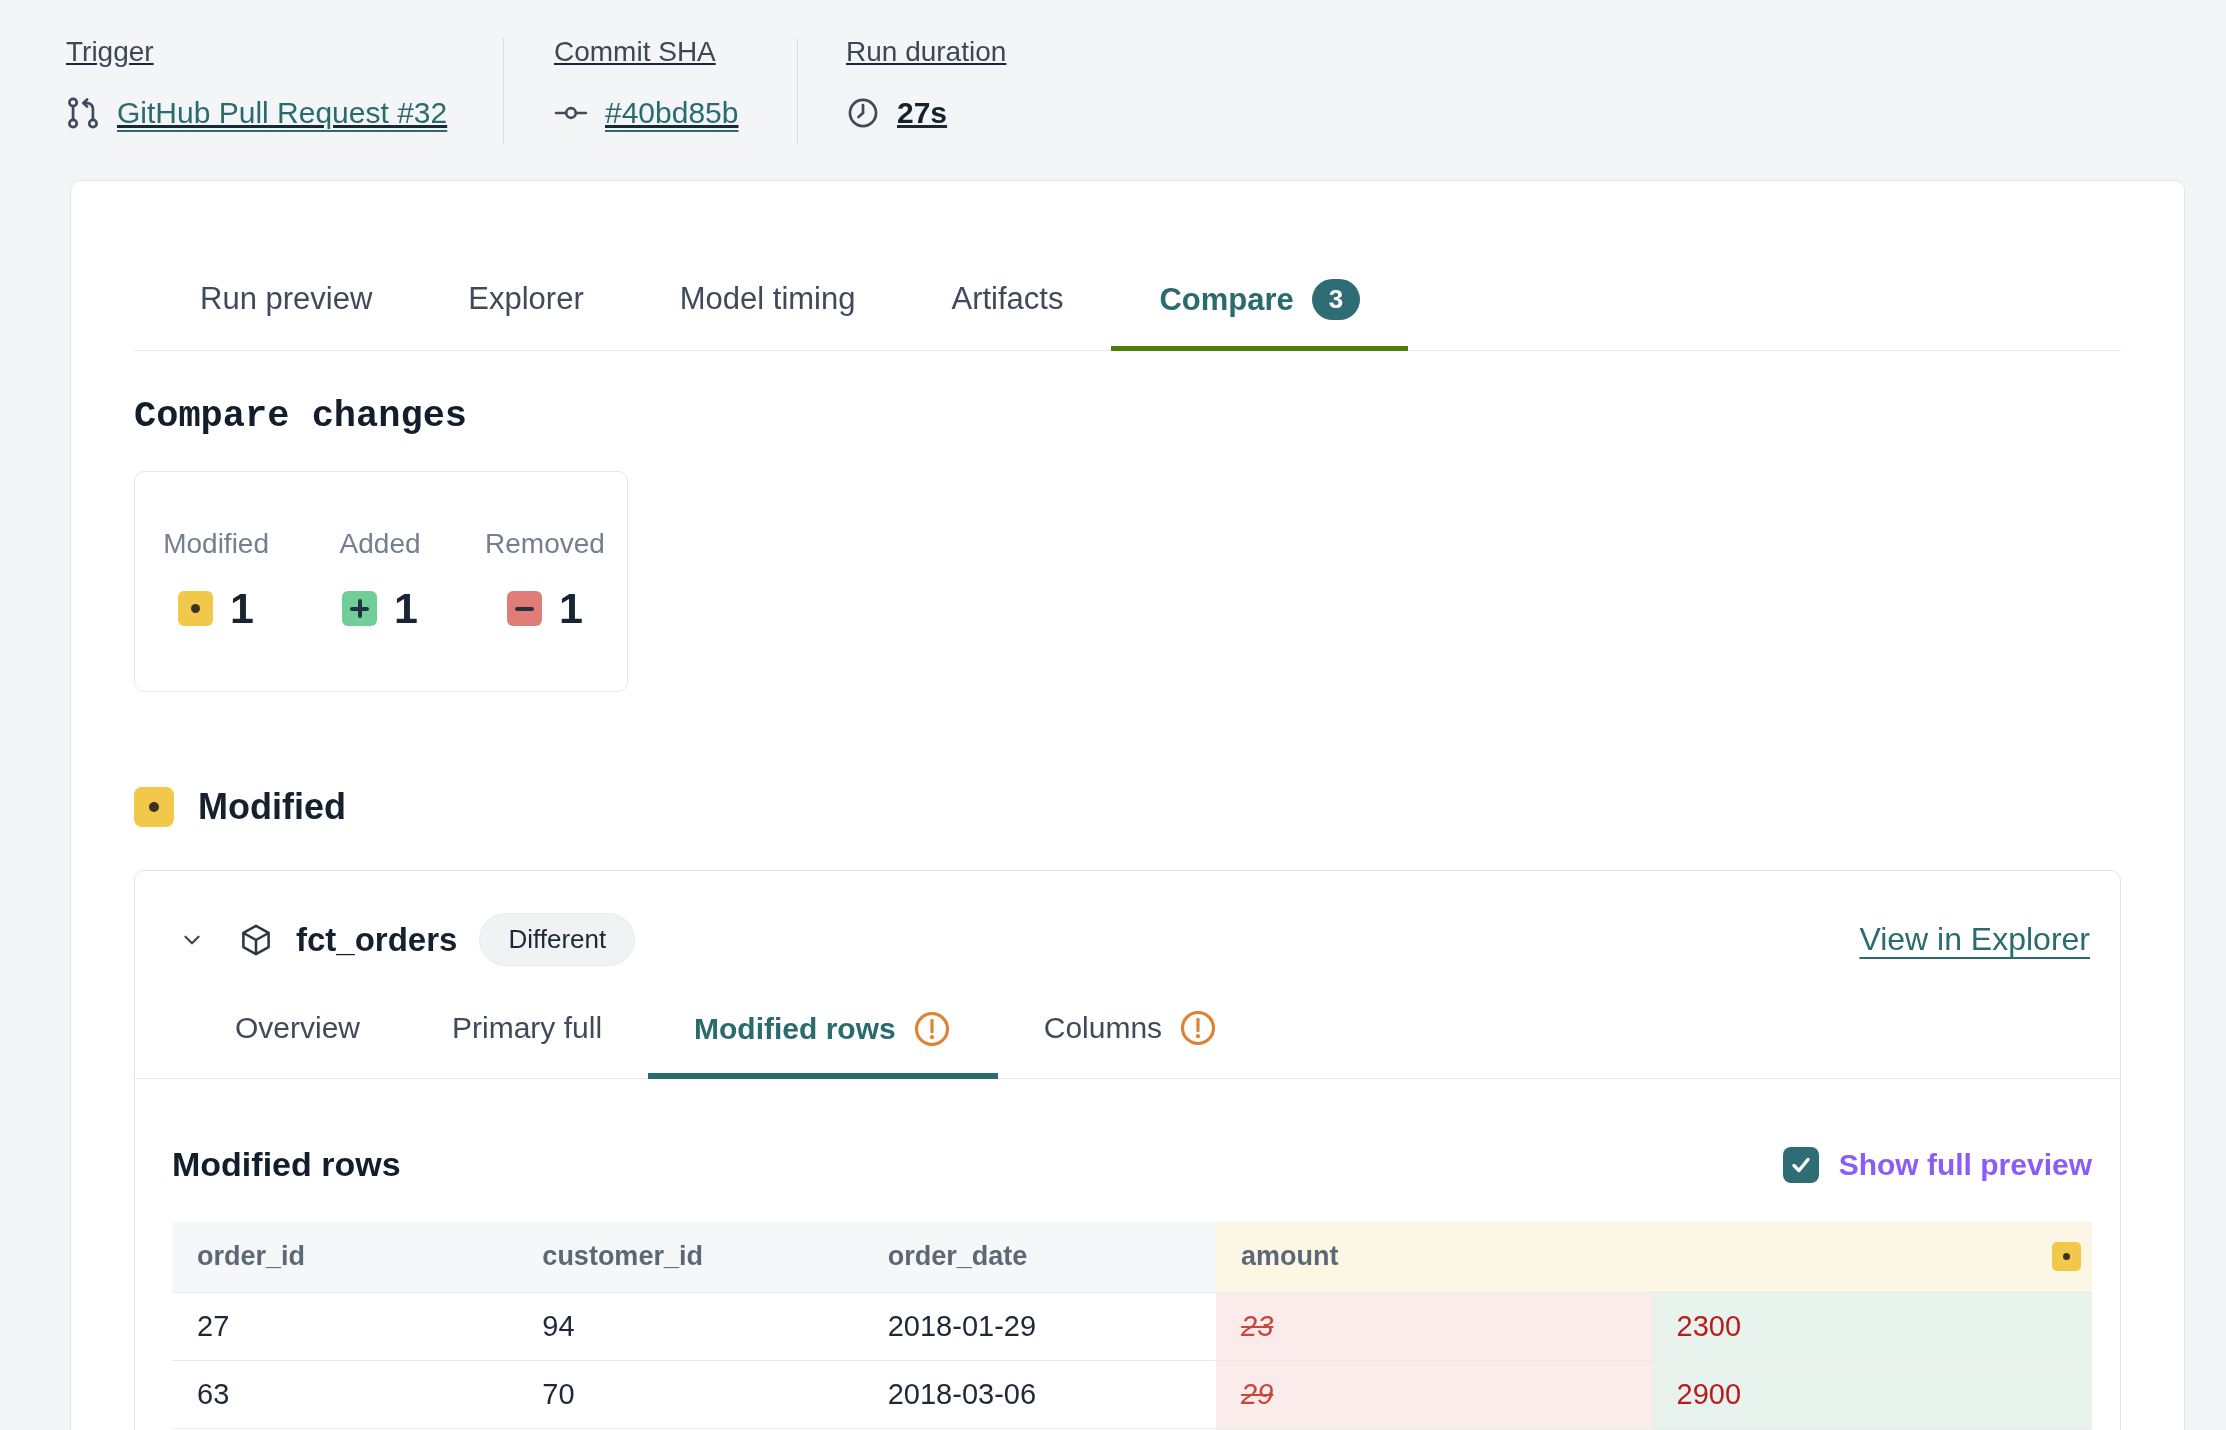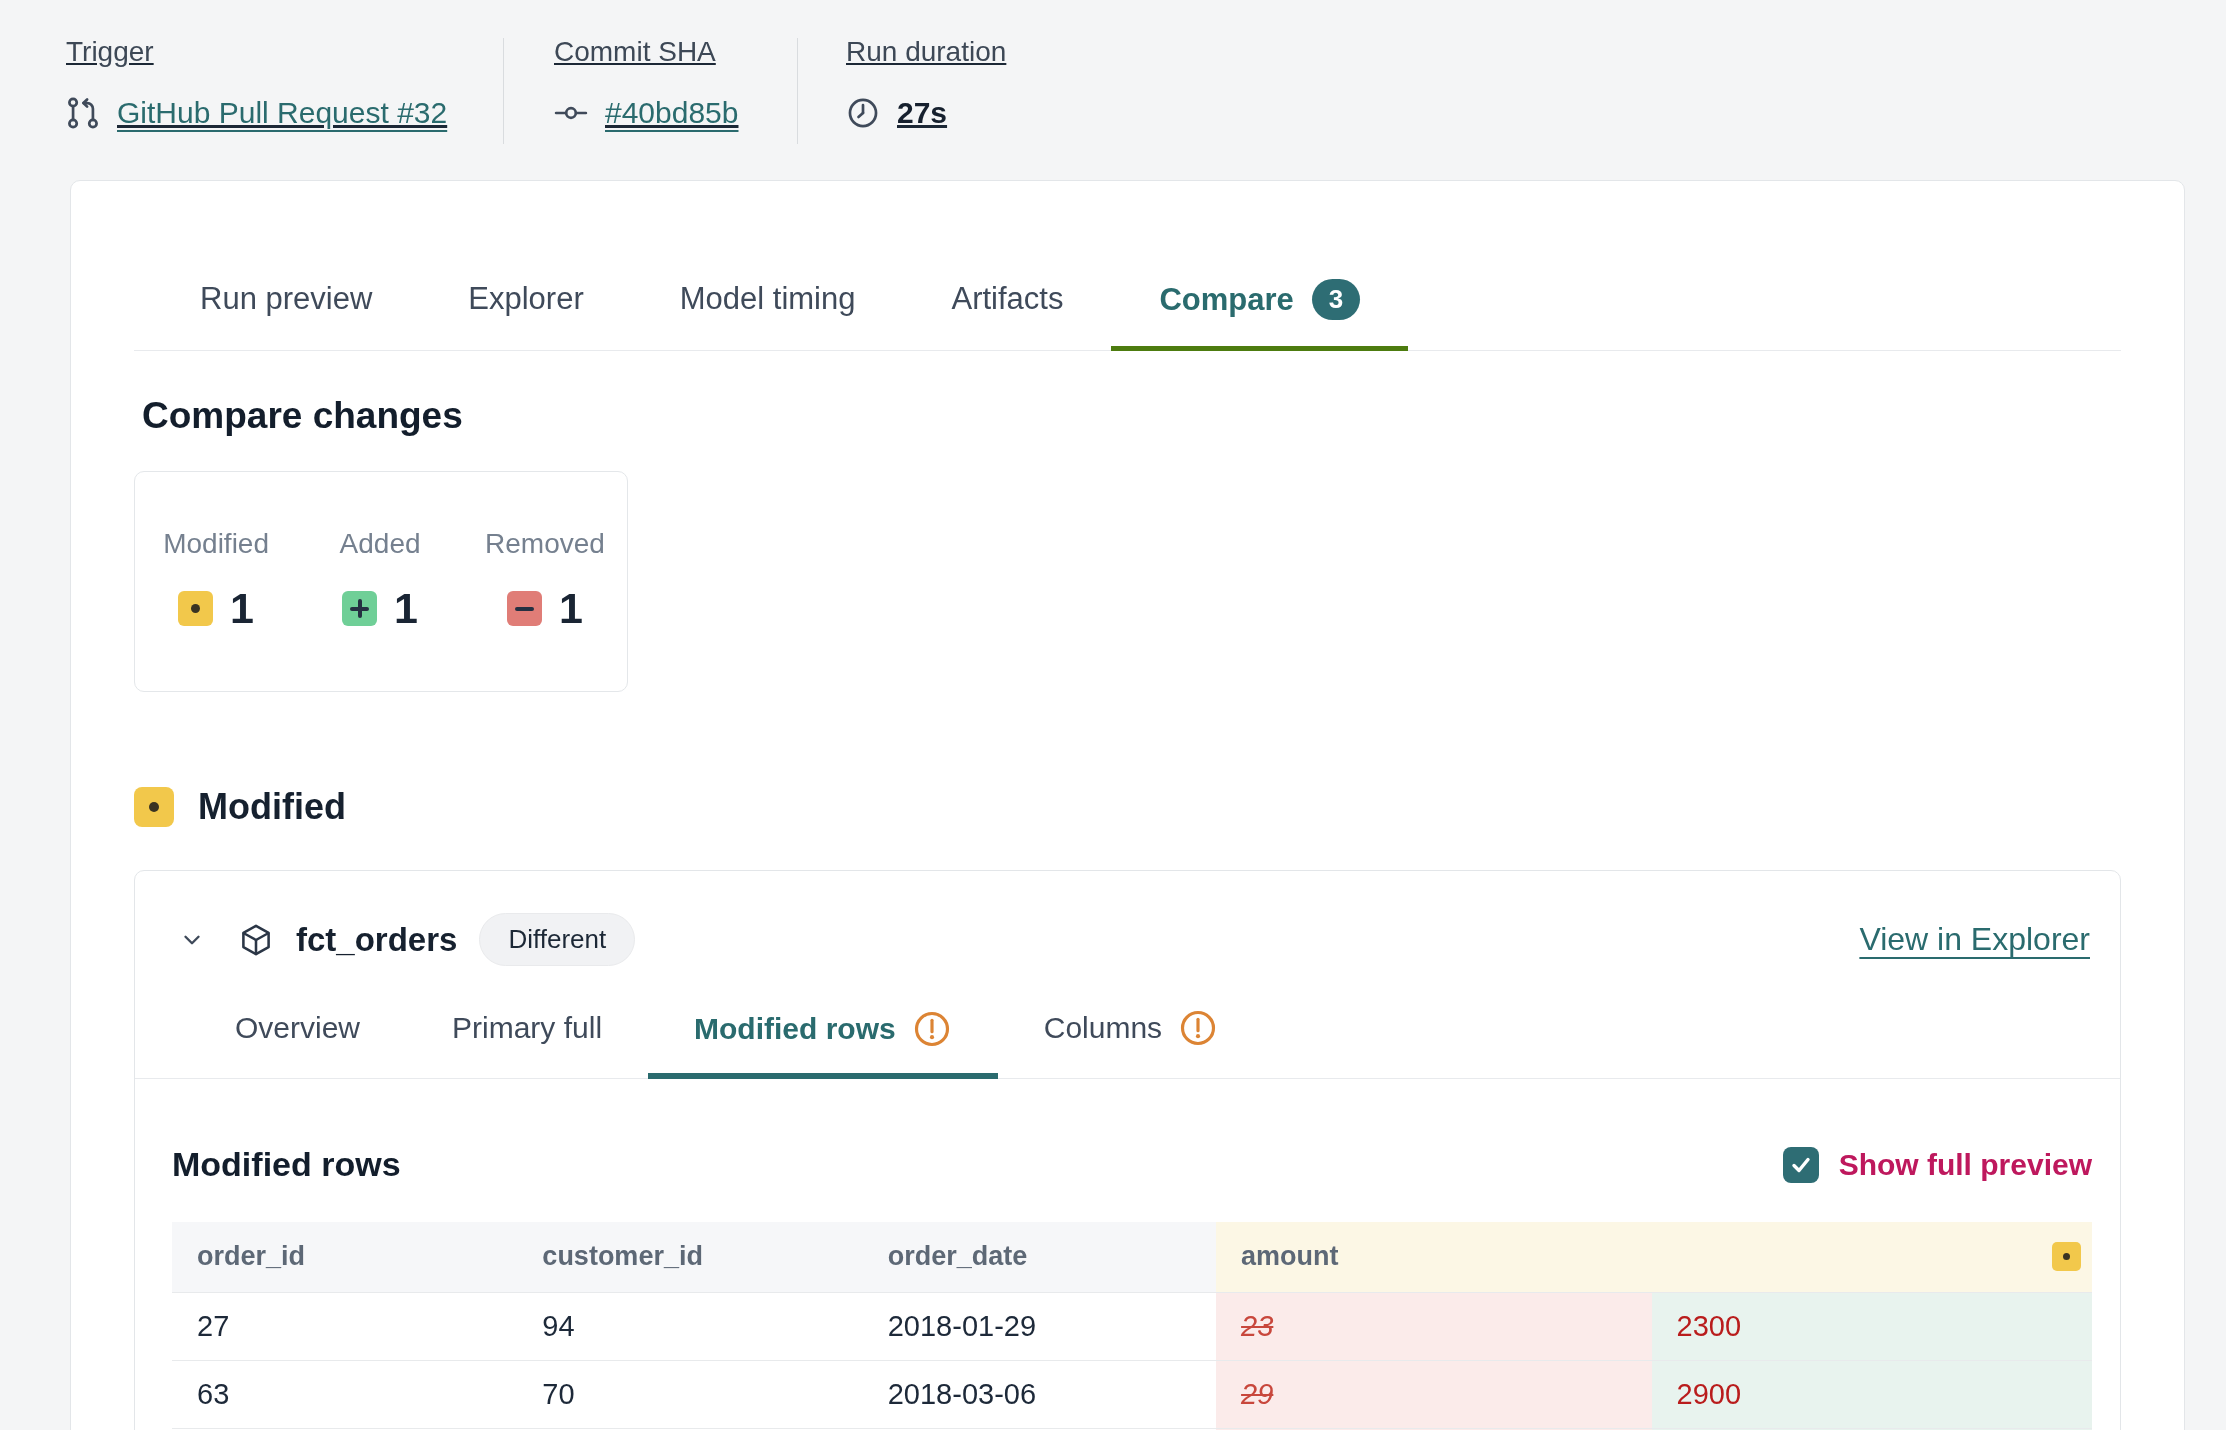--- a/index.html
+++ b/index.html
@@ -42,21 +42,21 @@
   }
   .tab.active {
     color:#2a6b6e; font-weight:700;
     border-bottom:5px solid #4d7c0f; margin-bottom:-1px; padding-bottom:26px;
   }
   .tab-badge {
     background:#2e6d74; color:#fff; font-size:26px; font-weight:700;
     border-radius:999px; padding:5px 17px; line-height:1.2;
   }
 
-  .compare-title { margin:44px 8px 0; font-size:37px; font-weight:700; color:#131e2c; }
+  .compare-title { margin:44px 0 0; font-size:37px; font-weight:700; color:#131e2c;font-family:Liberation Mono, monospace; }
 
   
   .summary-card {
     margin-top:34px; width:494px;
     border:1px solid #e4e7ea; border-radius:10px;
     padding:56px 0 58px; display:flex; justify-content:center; gap:46px;
   }
   .stat { text-align:center; min-width:118px; }
   .stat-label { font-size:28px; color:#75808f; }
   .stat-row { margin-top:24px; display:flex; align-items:center; justify-content:center; gap:17px; }
@@ -95,21 +95,21 @@
     color:#2a6b6e; font-weight:700;
     border-bottom:6px solid #2a6b6e; margin-bottom:-1px; padding-bottom:24px;
   }
 
   
   .panel { padding:0 28px 0 37px; }
   .panel-head { margin-top:66px; display:flex; align-items:center; }
   .panel-title { flex:1; font-size:34px; font-weight:700; color:#131e2c; }
   .preview-toggle { display:flex; align-items:center; gap:20px; cursor:pointer; }
   .checkbox { width:36px; height:36px; border-radius:8px; background:#2e6d74; display:flex; align-items:center; justify-content:center; }
-  .preview-label { font-size:30px; font-weight:700; color:#be185d; }
+  .preview-label { font-size:30px; font-weight:700; color:#8b5cf6; }
 
   
   table.diff { margin-top:38px; width:100%; border-collapse:collapse; table-layout:fixed; }
   .diff th {
     height:70px; background:#f6f7f9; font-size:27px; font-weight:700;
     color:#5d6876; text-align:left; padding:0 0 0 25px;
   }
   .diff th.amount-th { background:#fcf7e5; }
   .amount-th-inner { display:flex; align-items:center; }
   .amount-th-inner .lbl { flex:1; }

